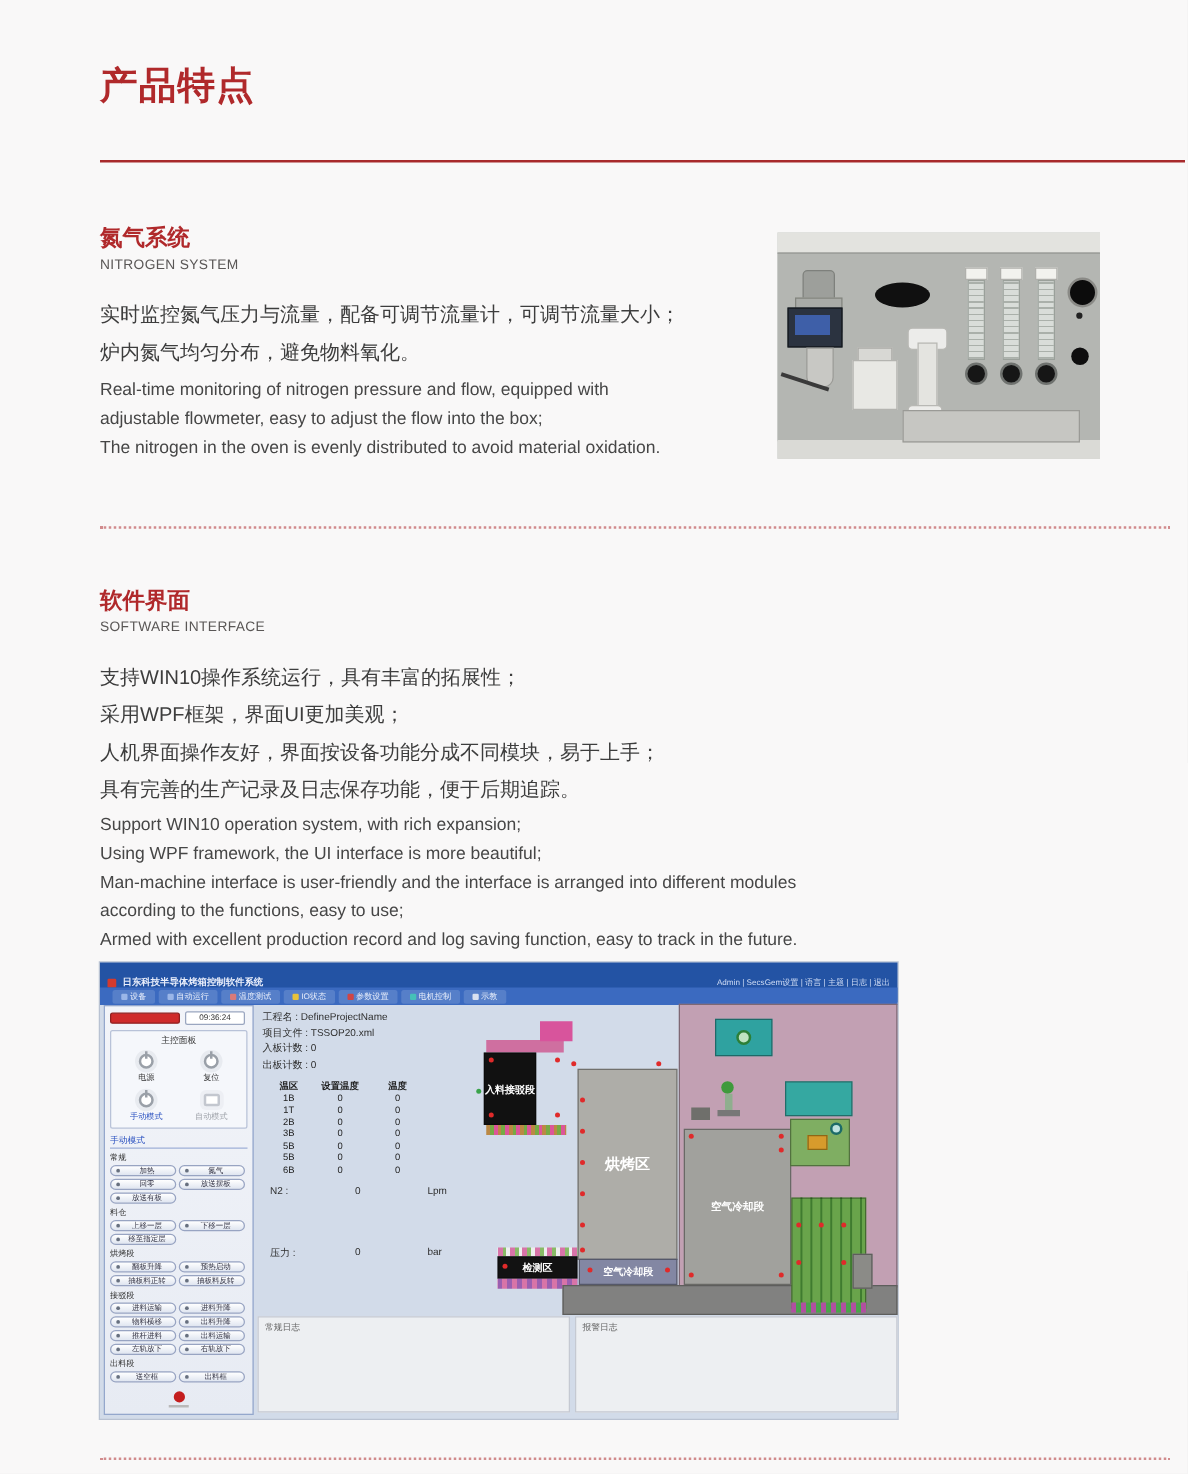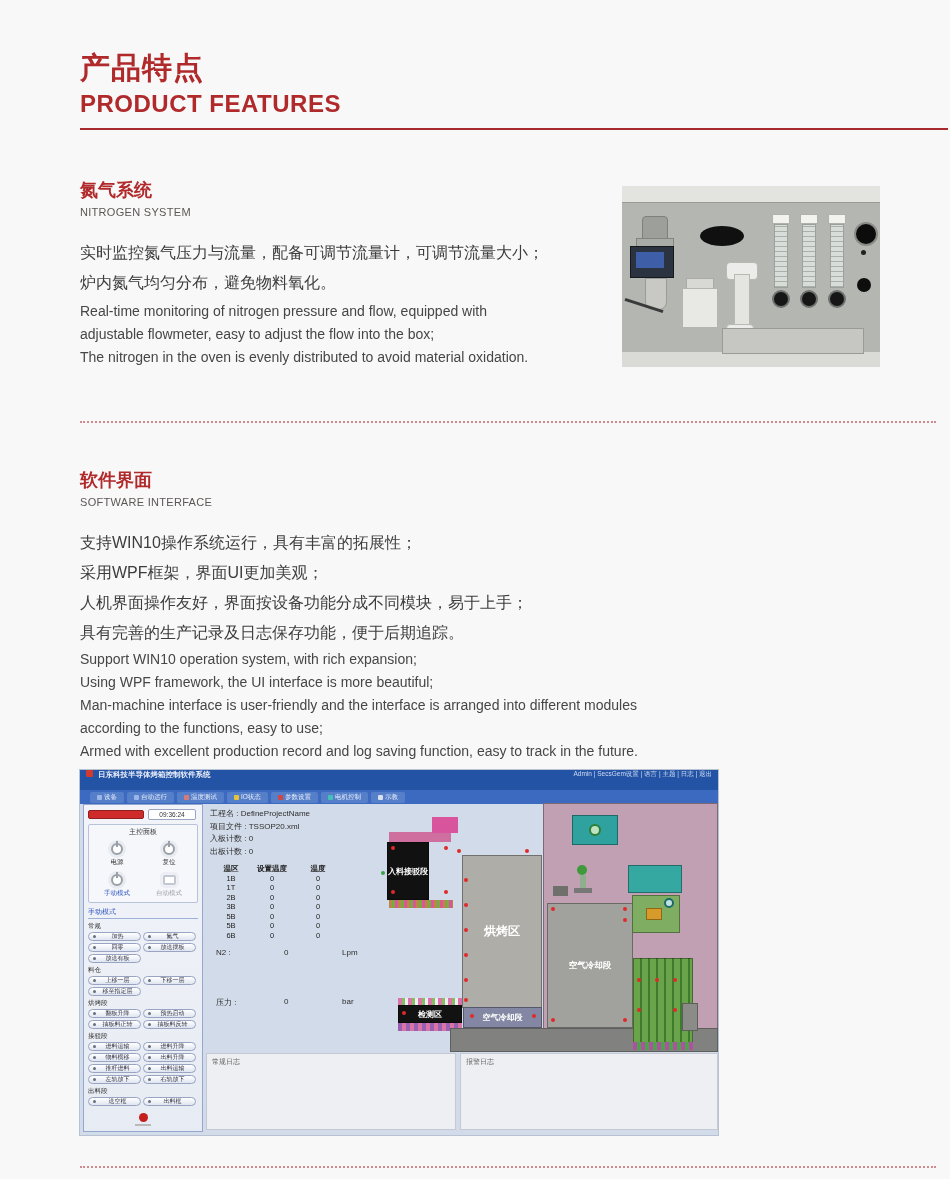--- a/index.html
+++ b/index.html
@@ -21,21 +21,21 @@
   
   .photo{position:absolute;left:622px;top:186px;width:258px;height:181px;background:#c6c7c3;box-shadow:0 0 0 1px #d8d8d4 inset;}
   .photo div{position:absolute;}
   .flow-tube{background:#d9ddd9;border:1px solid #9aa09a;
     background-image:repeating-linear-gradient(0deg,#aab0aa 0 1px,transparent 1px 5px);}
   .knob{background:#161616;border-radius:50%;border:2px solid #6f726f;}
 
   
   .shot{position:absolute;left:80px;top:770px;width:638px;height:365px;background:#d2dbe9;box-shadow:0 0 0 1px #b9c2d2;}
   .shot *{box-sizing:border-box;}
-  .sh-titlebar{position:absolute;left:0;top:0;width:100%;height:32px;background:#2353a4;display:flex;align-items:flex-start;padding:0 6px;}
+  .sh-titlebar{position:absolute;left:0;top:0;width:100%;height:32px;background:#2353a4;display:flex;align-items:center;padding:0 6px;}
   .sh-appicon{width:7px;height:7px;background:#d23a2e;border-radius:1px;margin-right:5px;flex:0 0 auto;}
   .sh-title{color:#e9eefb;font-size:7.5px;font-weight:bold;white-space:nowrap;}
   .sh-menu{margin-left:auto;color:#cfdcf5;font-size:6.5px;white-space:nowrap;}
   .sh-tabbar{position:absolute;left:0;top:20px;width:100%;height:14px;background:#3b6ac0;display:flex;align-items:center;gap:3px;padding:0 10px;}
   .sh-tab{display:flex;align-items:center;gap:2px;background:rgba(255,255,255,0.14);border-radius:2px;padding:1px 7px;color:#e8eefb;font-size:6.5px;white-space:nowrap;}
   .tabicon{width:5px;height:5px;border-radius:1px;flex:0 0 auto;}
 
   
   .sh-left{position:absolute;left:3px;top:34px;width:120px;height:328px;background:linear-gradient(#f2f4f9,#e7ebf3);border:1px solid #94a7cc;padding:4px;font-size:6.5px;color:#333;}
   .prog-row{display:flex;gap:4px;align-items:center;}
@@ -75,21 +75,20 @@
 
   
   .log-panel{position:absolute;top:283px;height:77px;background:#edeff2;border:1px solid #c5c9d2;font-size:7px;color:#666;padding:3px 5px;}
 </style>
 </head>
 <body>
 
 <div class="page">
 
   <div class="title-zh">产品特点</div>
-  <div class="title-en">PRODUCT FEATURES</div>
   <div class="header-rule"></div>
 
   <div class="sec-zh" style="left:80px;top:178px;">氮气系统</div>
   <div class="sec-en" style="left:80px;top:206px;">NITROGEN SYSTEM</div>
   <div class="para-zh" style="left:80px;top:238px;">
     <div>实时监控氮气压力与流量，配备可调节流量计，可调节流量大小；</div>
     <div>炉内氮气均匀分布，避免物料氧化。</div>
   </div>
   <div class="para-en" style="left:80px;top:300px;">
     <div>Real-time monitoring of nitrogen pressure and flow, equipped with</div>

